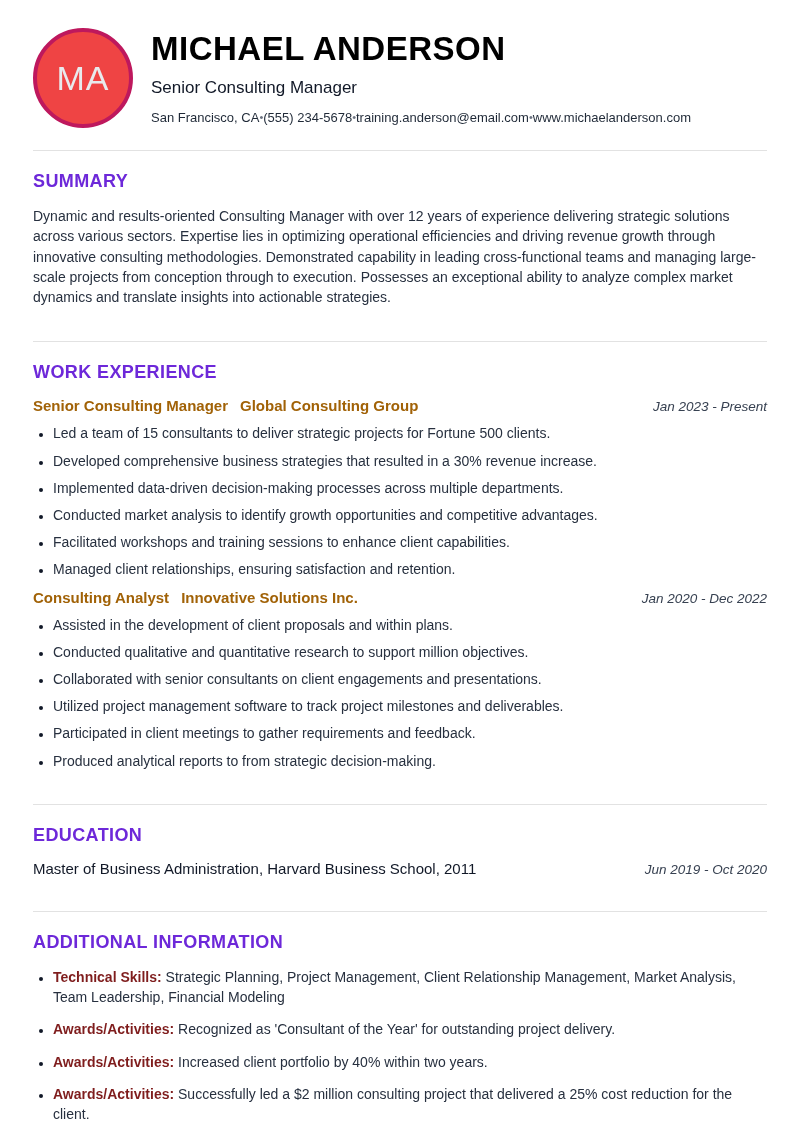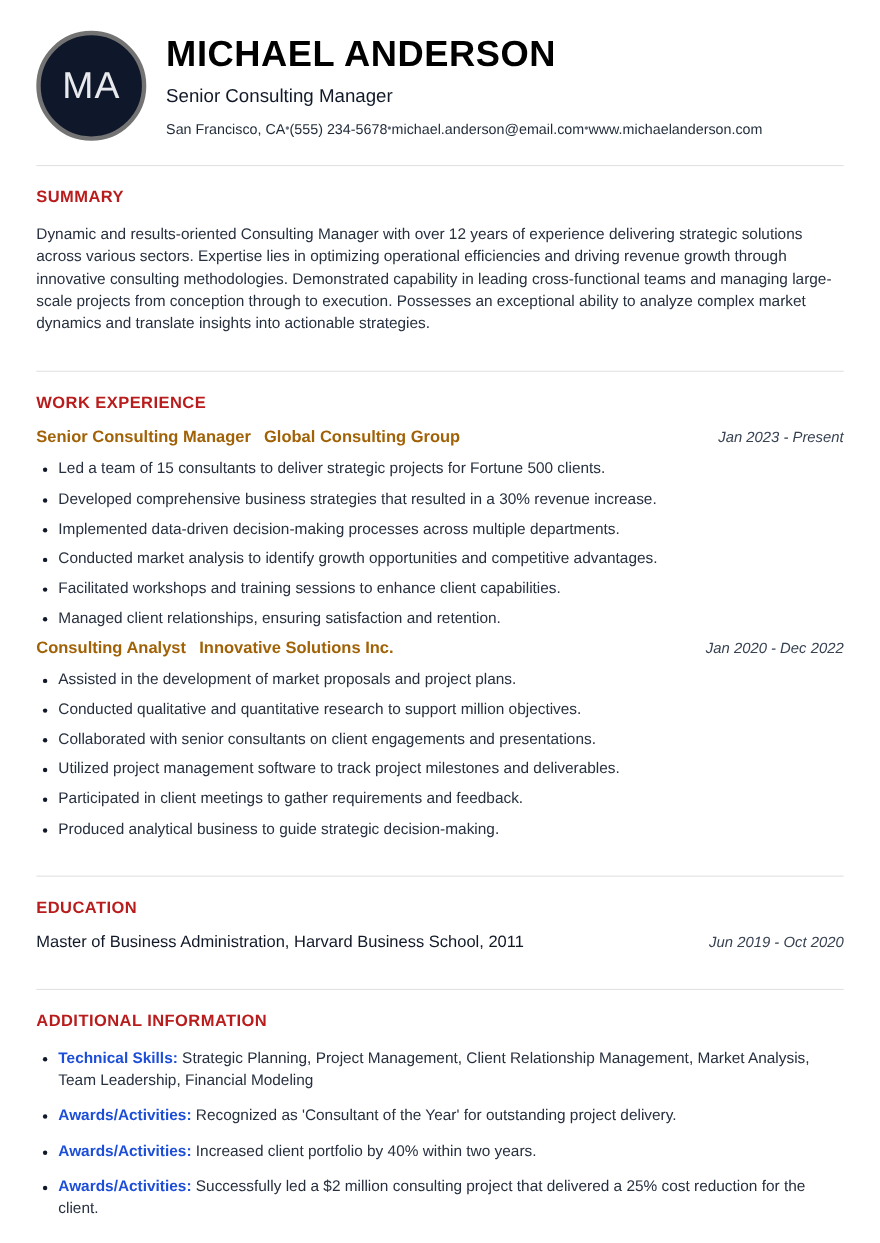--- a/index.html
+++ b/index.html
@@ -10,42 +10,42 @@
     width: 800px;
     min-height: 1130px;
     margin: 0 auto;
   }
   .page { padding: 28px 33px 40px 33px; }
 
   
   .header { display: flex; align-items: center; gap: 18px; padding-bottom: 22px; }
   .avatar {
     width: 100px; height: 100px; border-radius: 50%;
-    background: #0f172a; border: 4px solid #737373;
+    background: #ef4444; border: 4px solid #be185d;
     display: flex; align-items: center; justify-content: center;
     flex: 0 0 auto;
   }
   .avatar span { color: #e8eaed; font-size: 34px; font-weight: 400; letter-spacing: 1px; }
   .header-text { flex: 1; }
   .name {
     color: #000000; font-size: 33px; font-weight: 700;
     letter-spacing: 0.5px; line-height: 1.1; text-transform: uppercase;
   }
   .subtitle { font-size: 17px; font-weight: 500; color: #111827; margin-top: 10px; }
   .contact-row {
     display: flex; align-items: center; flex-wrap: wrap;
     margin-top: 12px; font-size: 13px; color: #1f2937;
   }
   .contact-sep { color: #6b7280; font-size: 11px; }
 
   
   .section { border-top: 1px solid #e2e2e2; padding-top: 20px; margin-top: 0; }
   .section + .section { margin-top: 34px; }
   .section-heading {
-    color: #b91c1c; font-size: 15px; font-weight: 700;
+    color: #6d28d9; font-size: 18px; font-weight: 700;
     letter-spacing: 0.4px; text-transform: uppercase; margin-bottom: 14px;
   }
   .body-text { font-size: 14px; line-height: 1.45; color: #27303f; }
 
   
   .job { margin-bottom: 10px; }
   .job + .job { }
   .job-header { display: flex; align-items: baseline; justify-content: space-between; margin-bottom: 10px; }
   .job-title-group { font-size: 15px; font-weight: 700; color: #a16207; }
   .job-company { margin-left: 12px; }
@@ -56,40 +56,40 @@
   ul.bullets li::marker { color: #111827; font-size: 12px; }
 
   
   .edu-row { display: flex; align-items: baseline; justify-content: space-between; margin-bottom: 14px; }
   .edu-degree { font-size: 15px; font-weight: 400; color: #111827; }
 
   
   ul.info-list { list-style: disc; padding-left: 20px; }
   ul.info-list li { font-size: 14px; line-height: 1.45; color: #27303f; margin-bottom: 12px; }
   ul.info-list li::marker { color: #111827; font-size: 12px; }
-  .info-label { font-weight: 700; color: #1d4ed8; }
+  .info-label { font-weight: 700; color: #7f1d1d; }
 </style>
 </head>
 <body>
 
 <div class="page">
 
   <div class="header">
     <div class="avatar">
       <span>MA</span>
     </div>
     <div class="header-text">
       <div class="name">MICHAEL ANDERSON</div>
       <div class="subtitle">Senior Consulting Manager</div>
       <div class="contact-row">
         <span>San Francisco, CA</span>
         <span class="contact-sep">•</span>
         <span>(555) 234-5678</span>
         <span class="contact-sep">•</span>
-        <span>michael.anderson@email.com</span>
+        <span>training.anderson@email.com</span>
         <span class="contact-sep">•</span>
         <span>www.michaelanderson.com</span>
       </div>
     </div>
   </div>
 
   <div class="section">
     <div class="section-heading">SUMMARY</div>
     <div class="body-text">Dynamic and results-oriented Consulting Manager with over 12 years of experience delivering strategic solutions across various sectors. Expertise lies in optimizing operational efficiencies and driving revenue growth through innovative consulting methodologies. Demonstrated capability in leading cross-functional teams and managing large-scale projects from conception through to execution. Possesses an exceptional ability to analyze complex market dynamics and translate insights into actionable strategies.</div>
   </div>
@@ -115,26 +115,26 @@
     </div>
 
     <div class="job">
       <div class="job-header">
         <div class="job-title-group">
           <span>Consulting Analyst</span><span class="job-company">Innovative Solutions Inc.</span>
         </div>
         <span class="dates">Jan 2020 - Dec 2022</span>
       </div>
       <ul class="bullets">
-        <li>Assisted in the development of market proposals and project plans.</li>
+        <li>Assisted in the development of client proposals and within plans.</li>
         <li>Conducted qualitative and quantitative research to support million objectives.</li>
         <li>Collaborated with senior consultants on client engagements and presentations.</li>
         <li>Utilized project management software to track project milestones and deliverables.</li>
         <li>Participated in client meetings to gather requirements and feedback.</li>
-        <li>Produced analytical business to guide strategic decision-making.</li>
+        <li>Produced analytical reports to from strategic decision-making.</li>
       </ul>
     </div>
   </div>
 
   <div class="section">
     <div class="section-heading">EDUCATION</div>
     <div class="edu-row">
       <span class="edu-degree">Master of Business Administration, Harvard Business School, 2011</span>
       <span class="dates">Jun 2019 - Oct 2020</span>
     </div>

